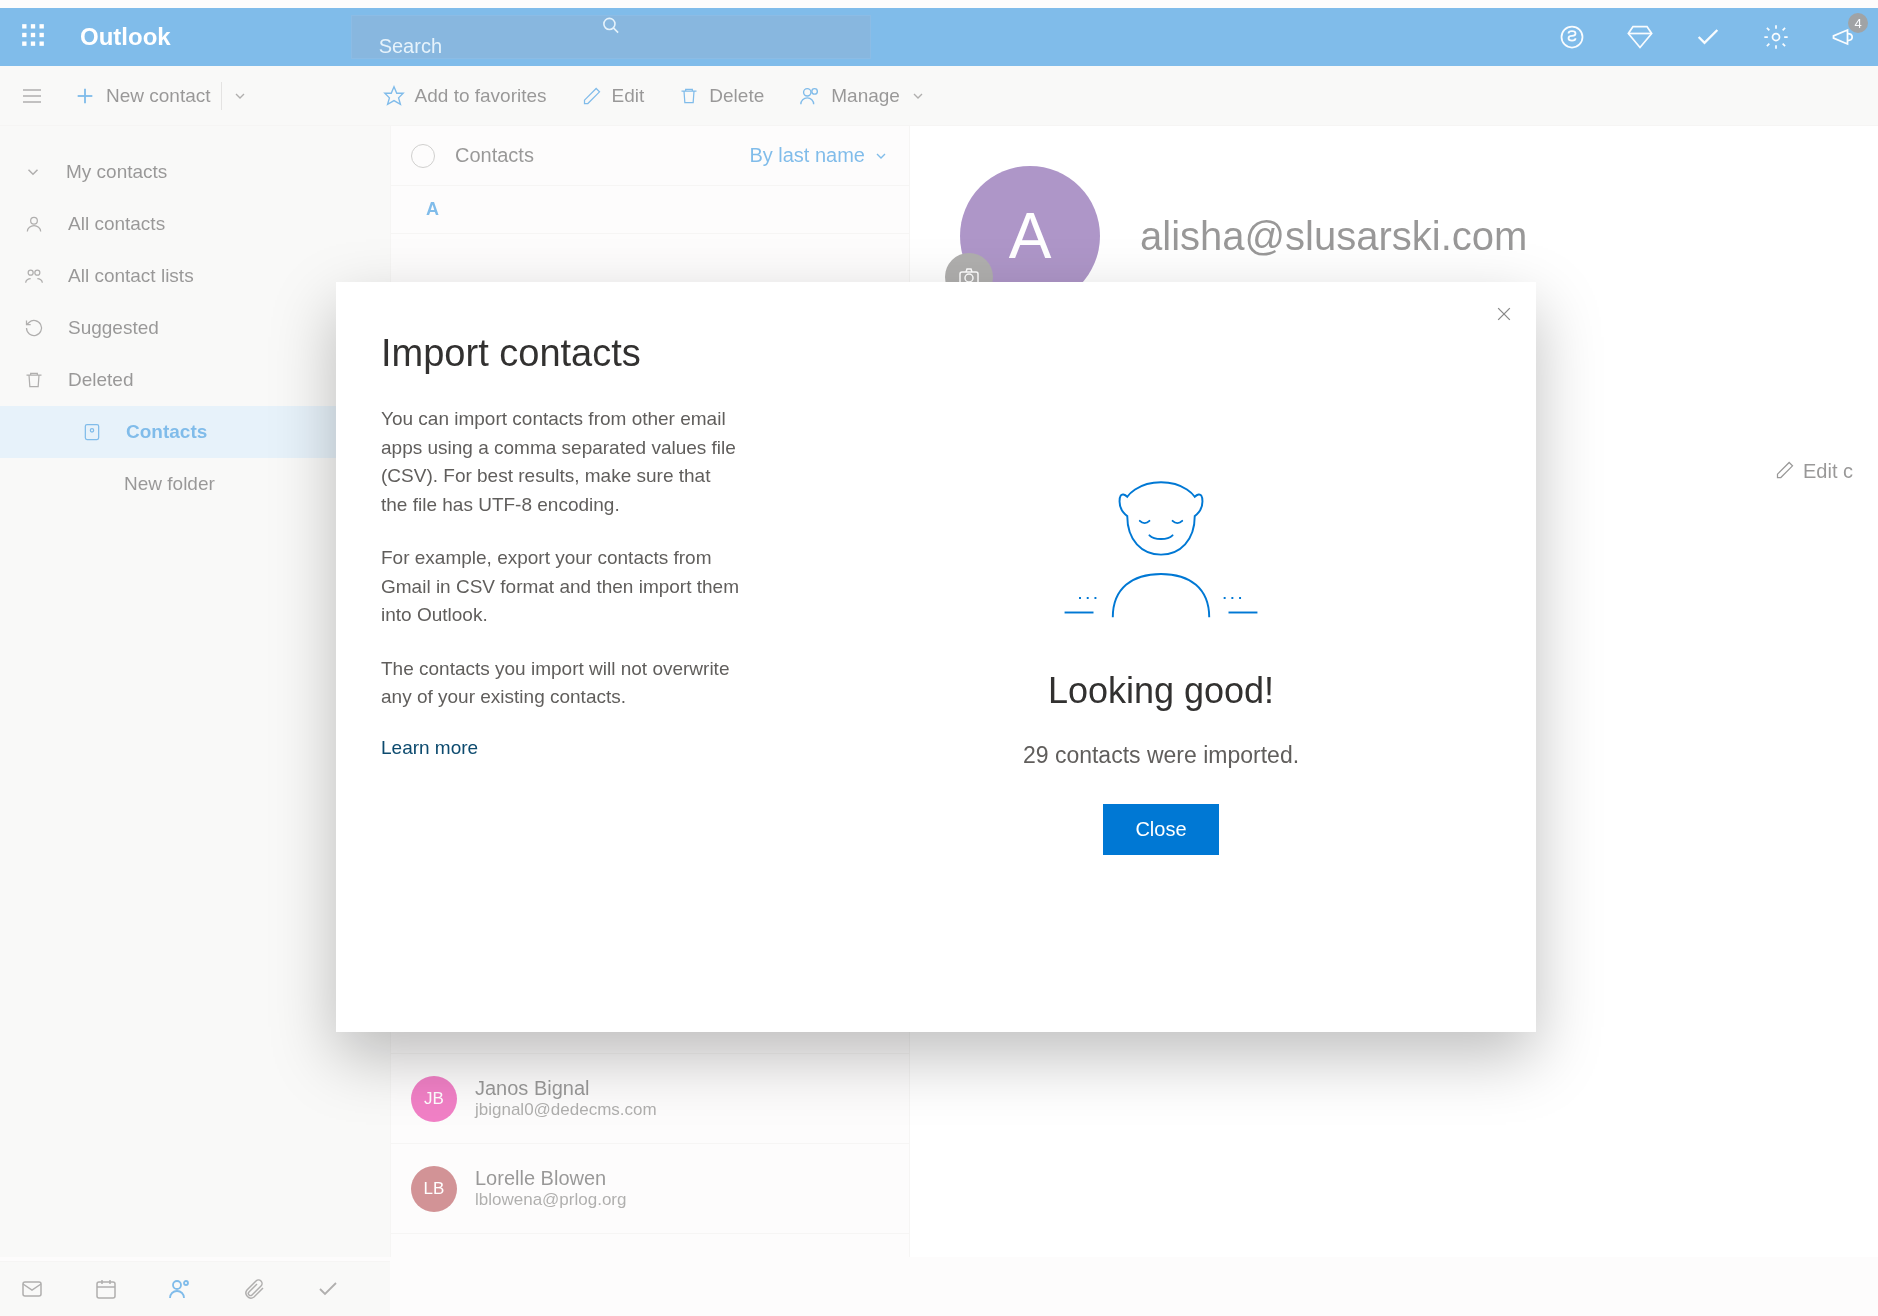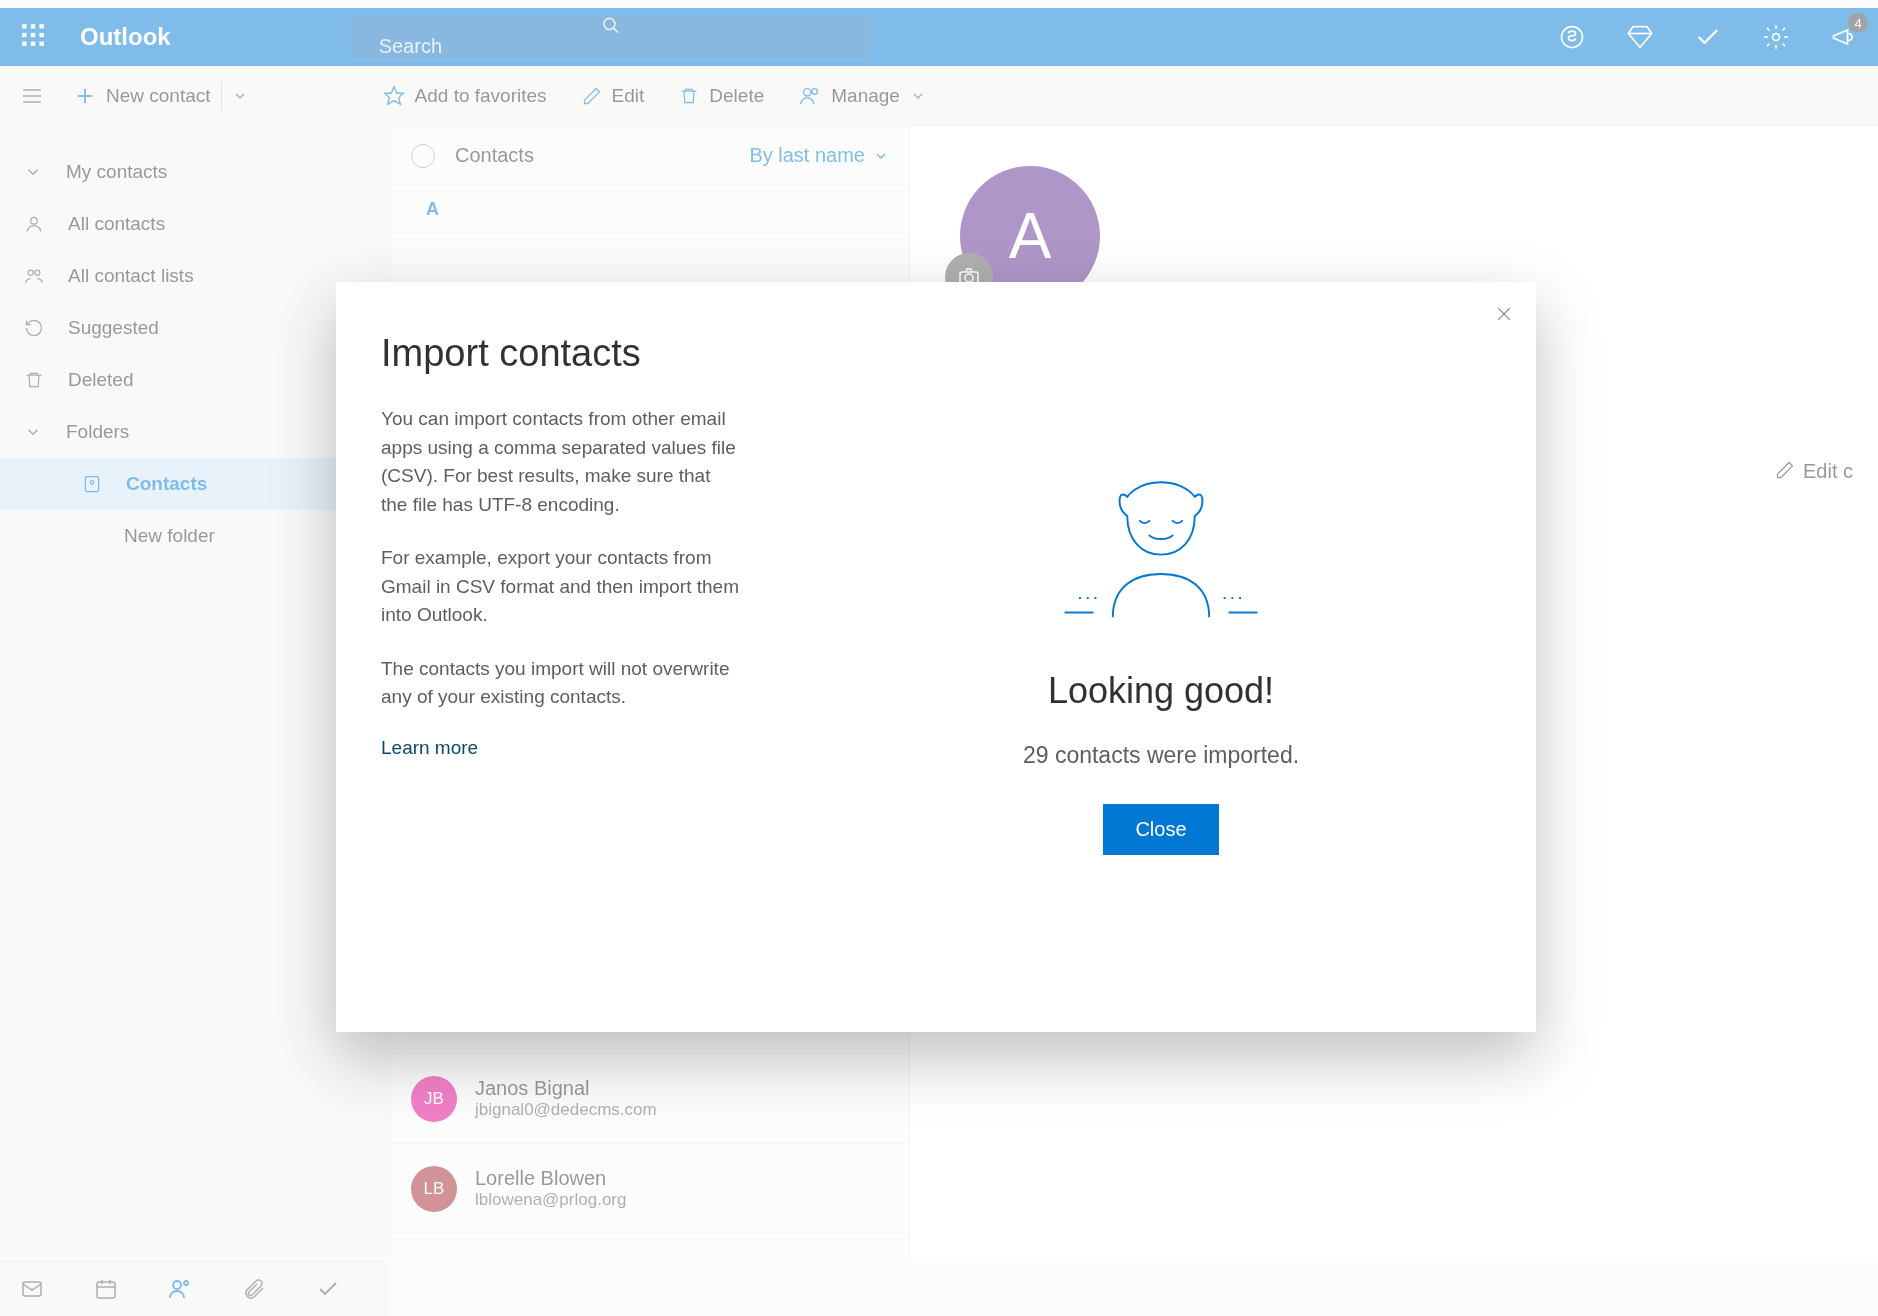--- a/index.html
+++ b/index.html
@@ -215,26 +215,20 @@
           <polyline points="3 3 3 8 8 8"></polyline>
         </svg>
       <span>Suggested</span>
     </div>
     <div class="side-item">
       <svg width="20" height="20" viewBox="0 0 24 24" fill="none" stroke="#605e5c" stroke-width="1.5">
           <path d="M3 6h18M8 6V4h8v2M6 6l1 14h10l1-14"></path>
         </svg>
       <span>Deleted</span>
     </div>
-    <div class="side-item">
-      <svg width="18" height="18" viewBox="0 0 24 24" fill="none" stroke="#605e5c" stroke-width="2">
-          <polyline points="6 9 12 15 18 9"></polyline>
-        </svg>
-      <span>Folders</span>
-    </div>
     <div class="side-item indent selected">
       <svg width="20" height="20" viewBox="0 0 24 24" fill="none" stroke="#0078d4" stroke-width="1.5">
           <rect x="4" y="3" width="16" height="18" rx="2"></rect>
           <circle cx="12" cy="10" r="2"></circle>
         </svg>
       <span>Contacts</span>
     </div>
     <div class="side-item indent2">
       <span>New folder</span>
     </div>
@@ -283,20 +277,21 @@
       <div class="detail-avatar">
         <div class="big">A</div>
         <div class="cam">
           <svg width="24" height="24" viewBox="0 0 24 24" fill="none" stroke="#fff" stroke-width="1.5">
               <rect x="3" y="7" width="18" height="13" rx="2"></rect>
               <circle cx="12" cy="13" r="4"></circle>
               <path d="M9 7l1-3h4l1 3"></path>
             </svg>
         </div>
       </div>
+      <div class="detail-title">alisha@slusarski.com</div>
     </div>
   </div>
 </div>
 
 <div class="edit-link">
   <svg width="20" height="20" viewBox="0 0 24 24" fill="none" stroke="#323130" stroke-width="1.5">
       <path d="M17 3l4 4L7 21H3v-4L17 3z"></path>
     </svg>
   <span>Edit c</span>
 </div>

